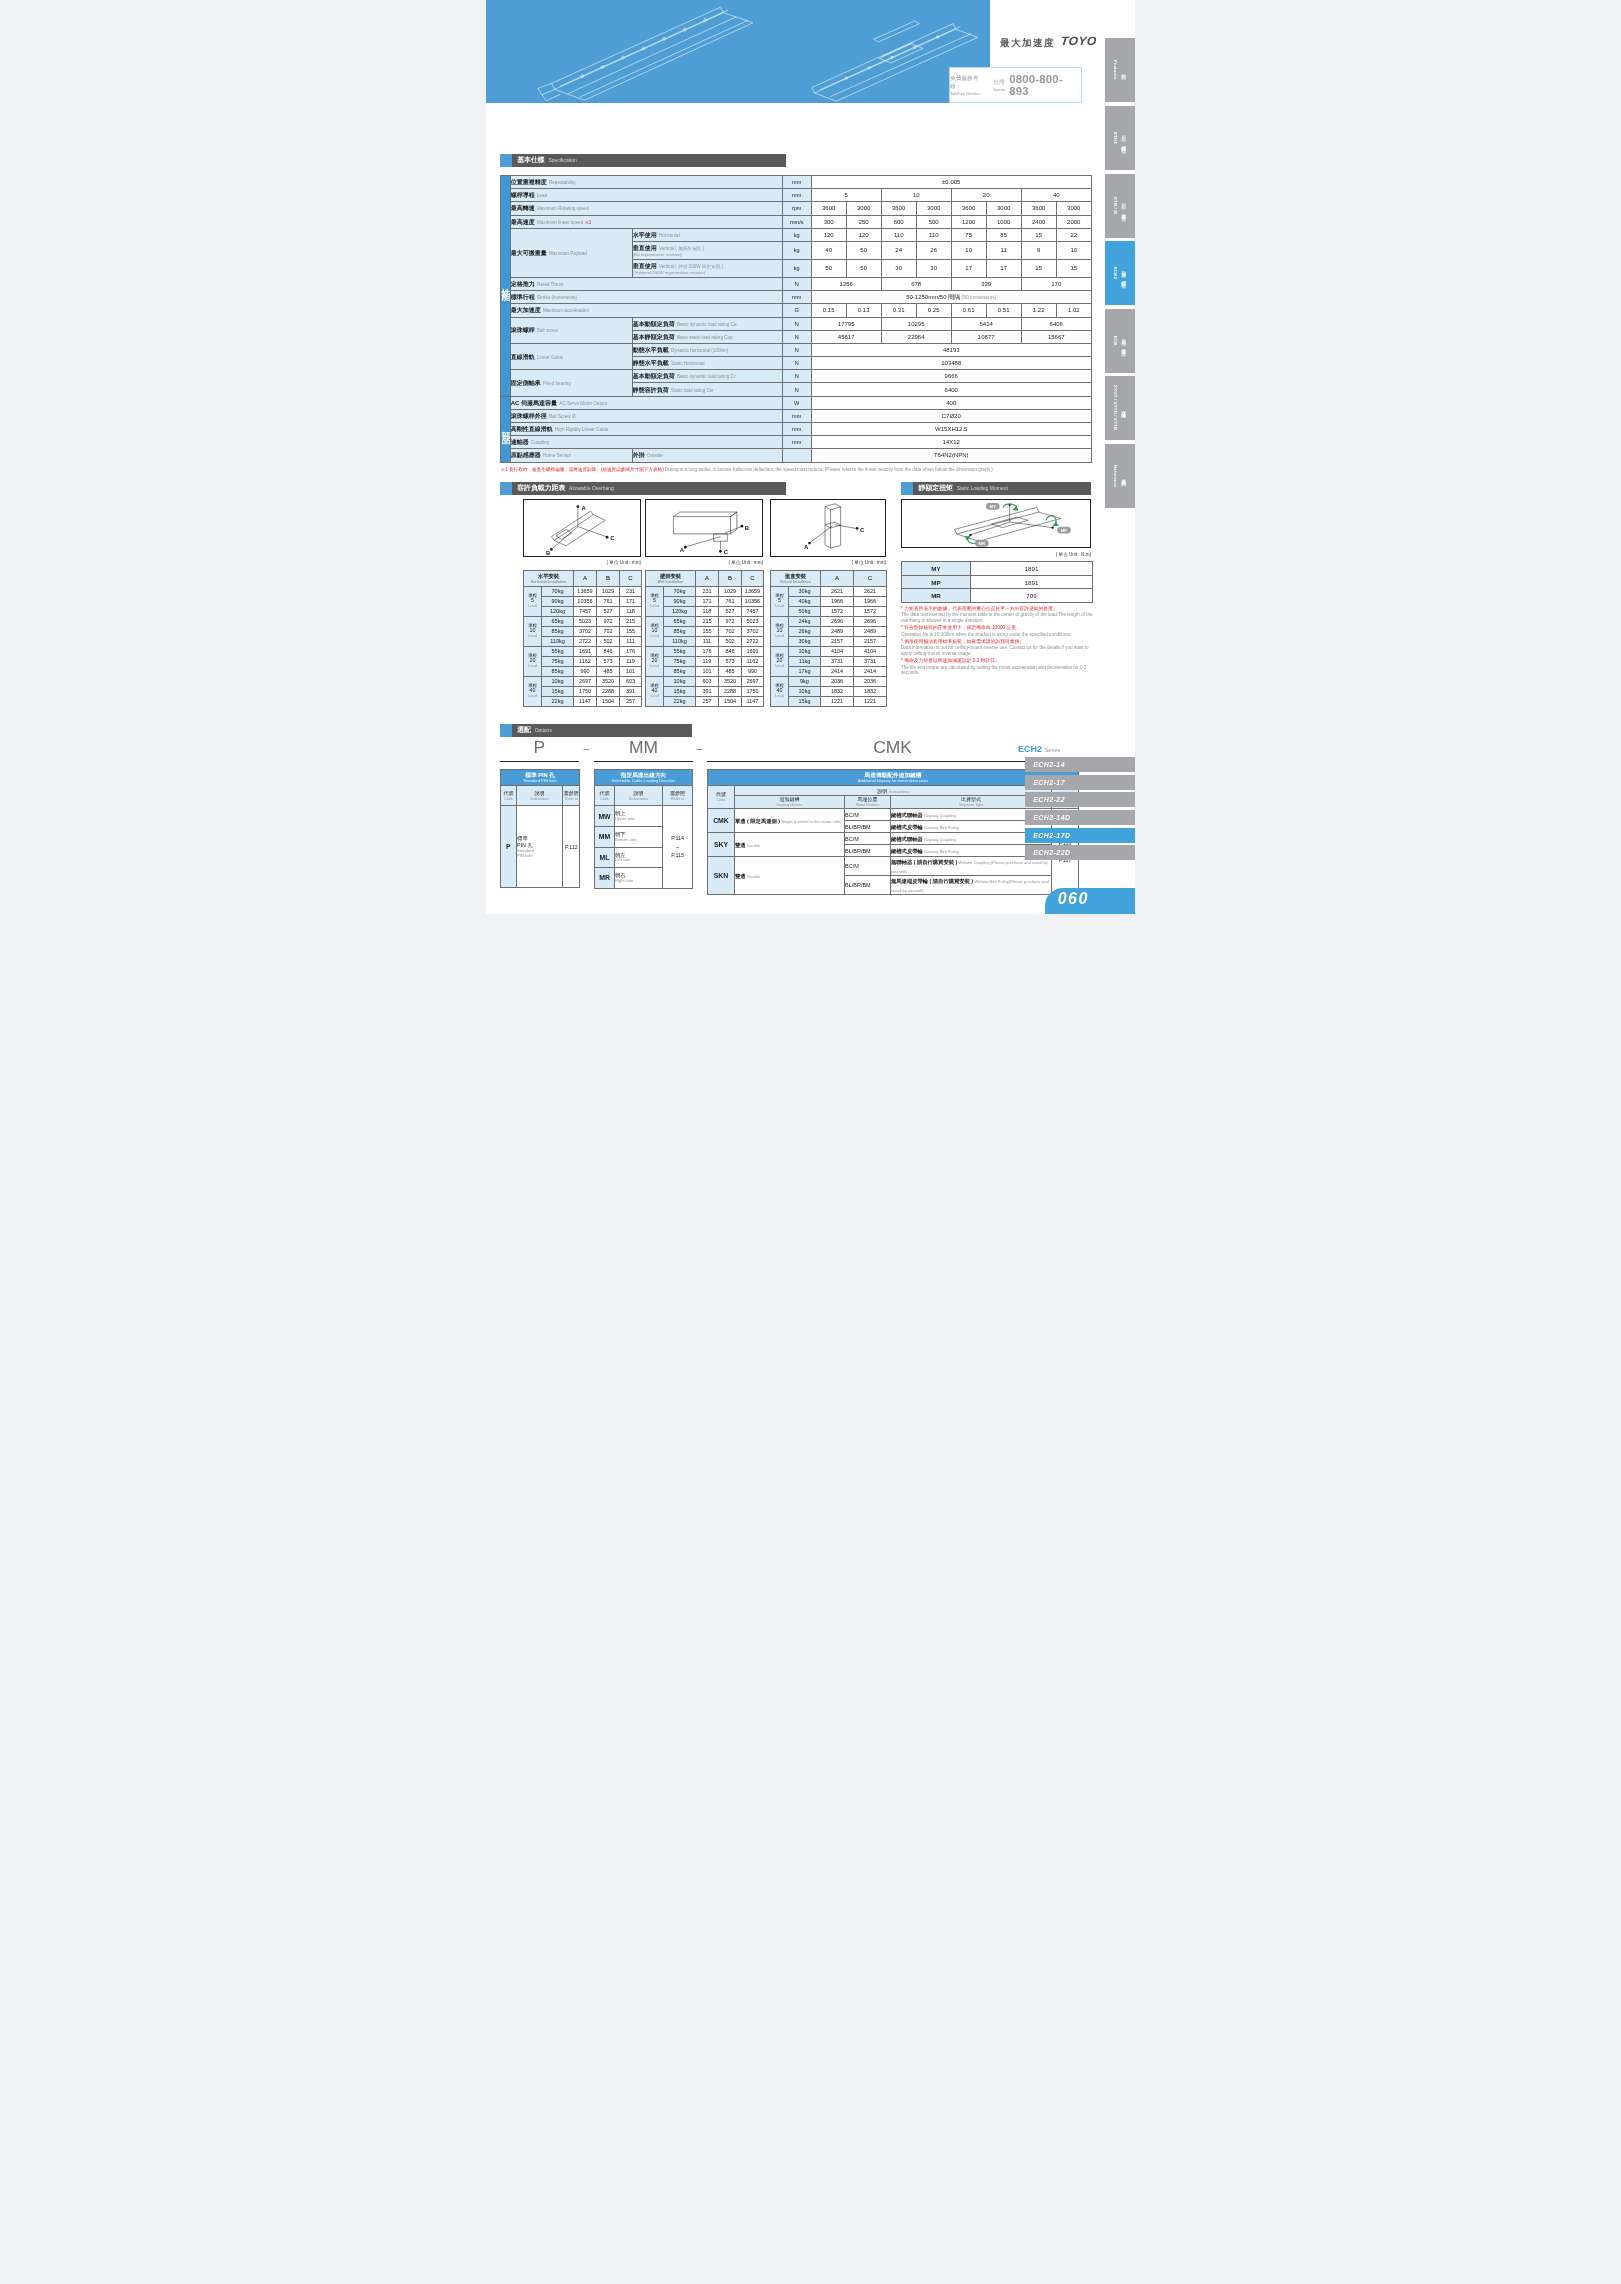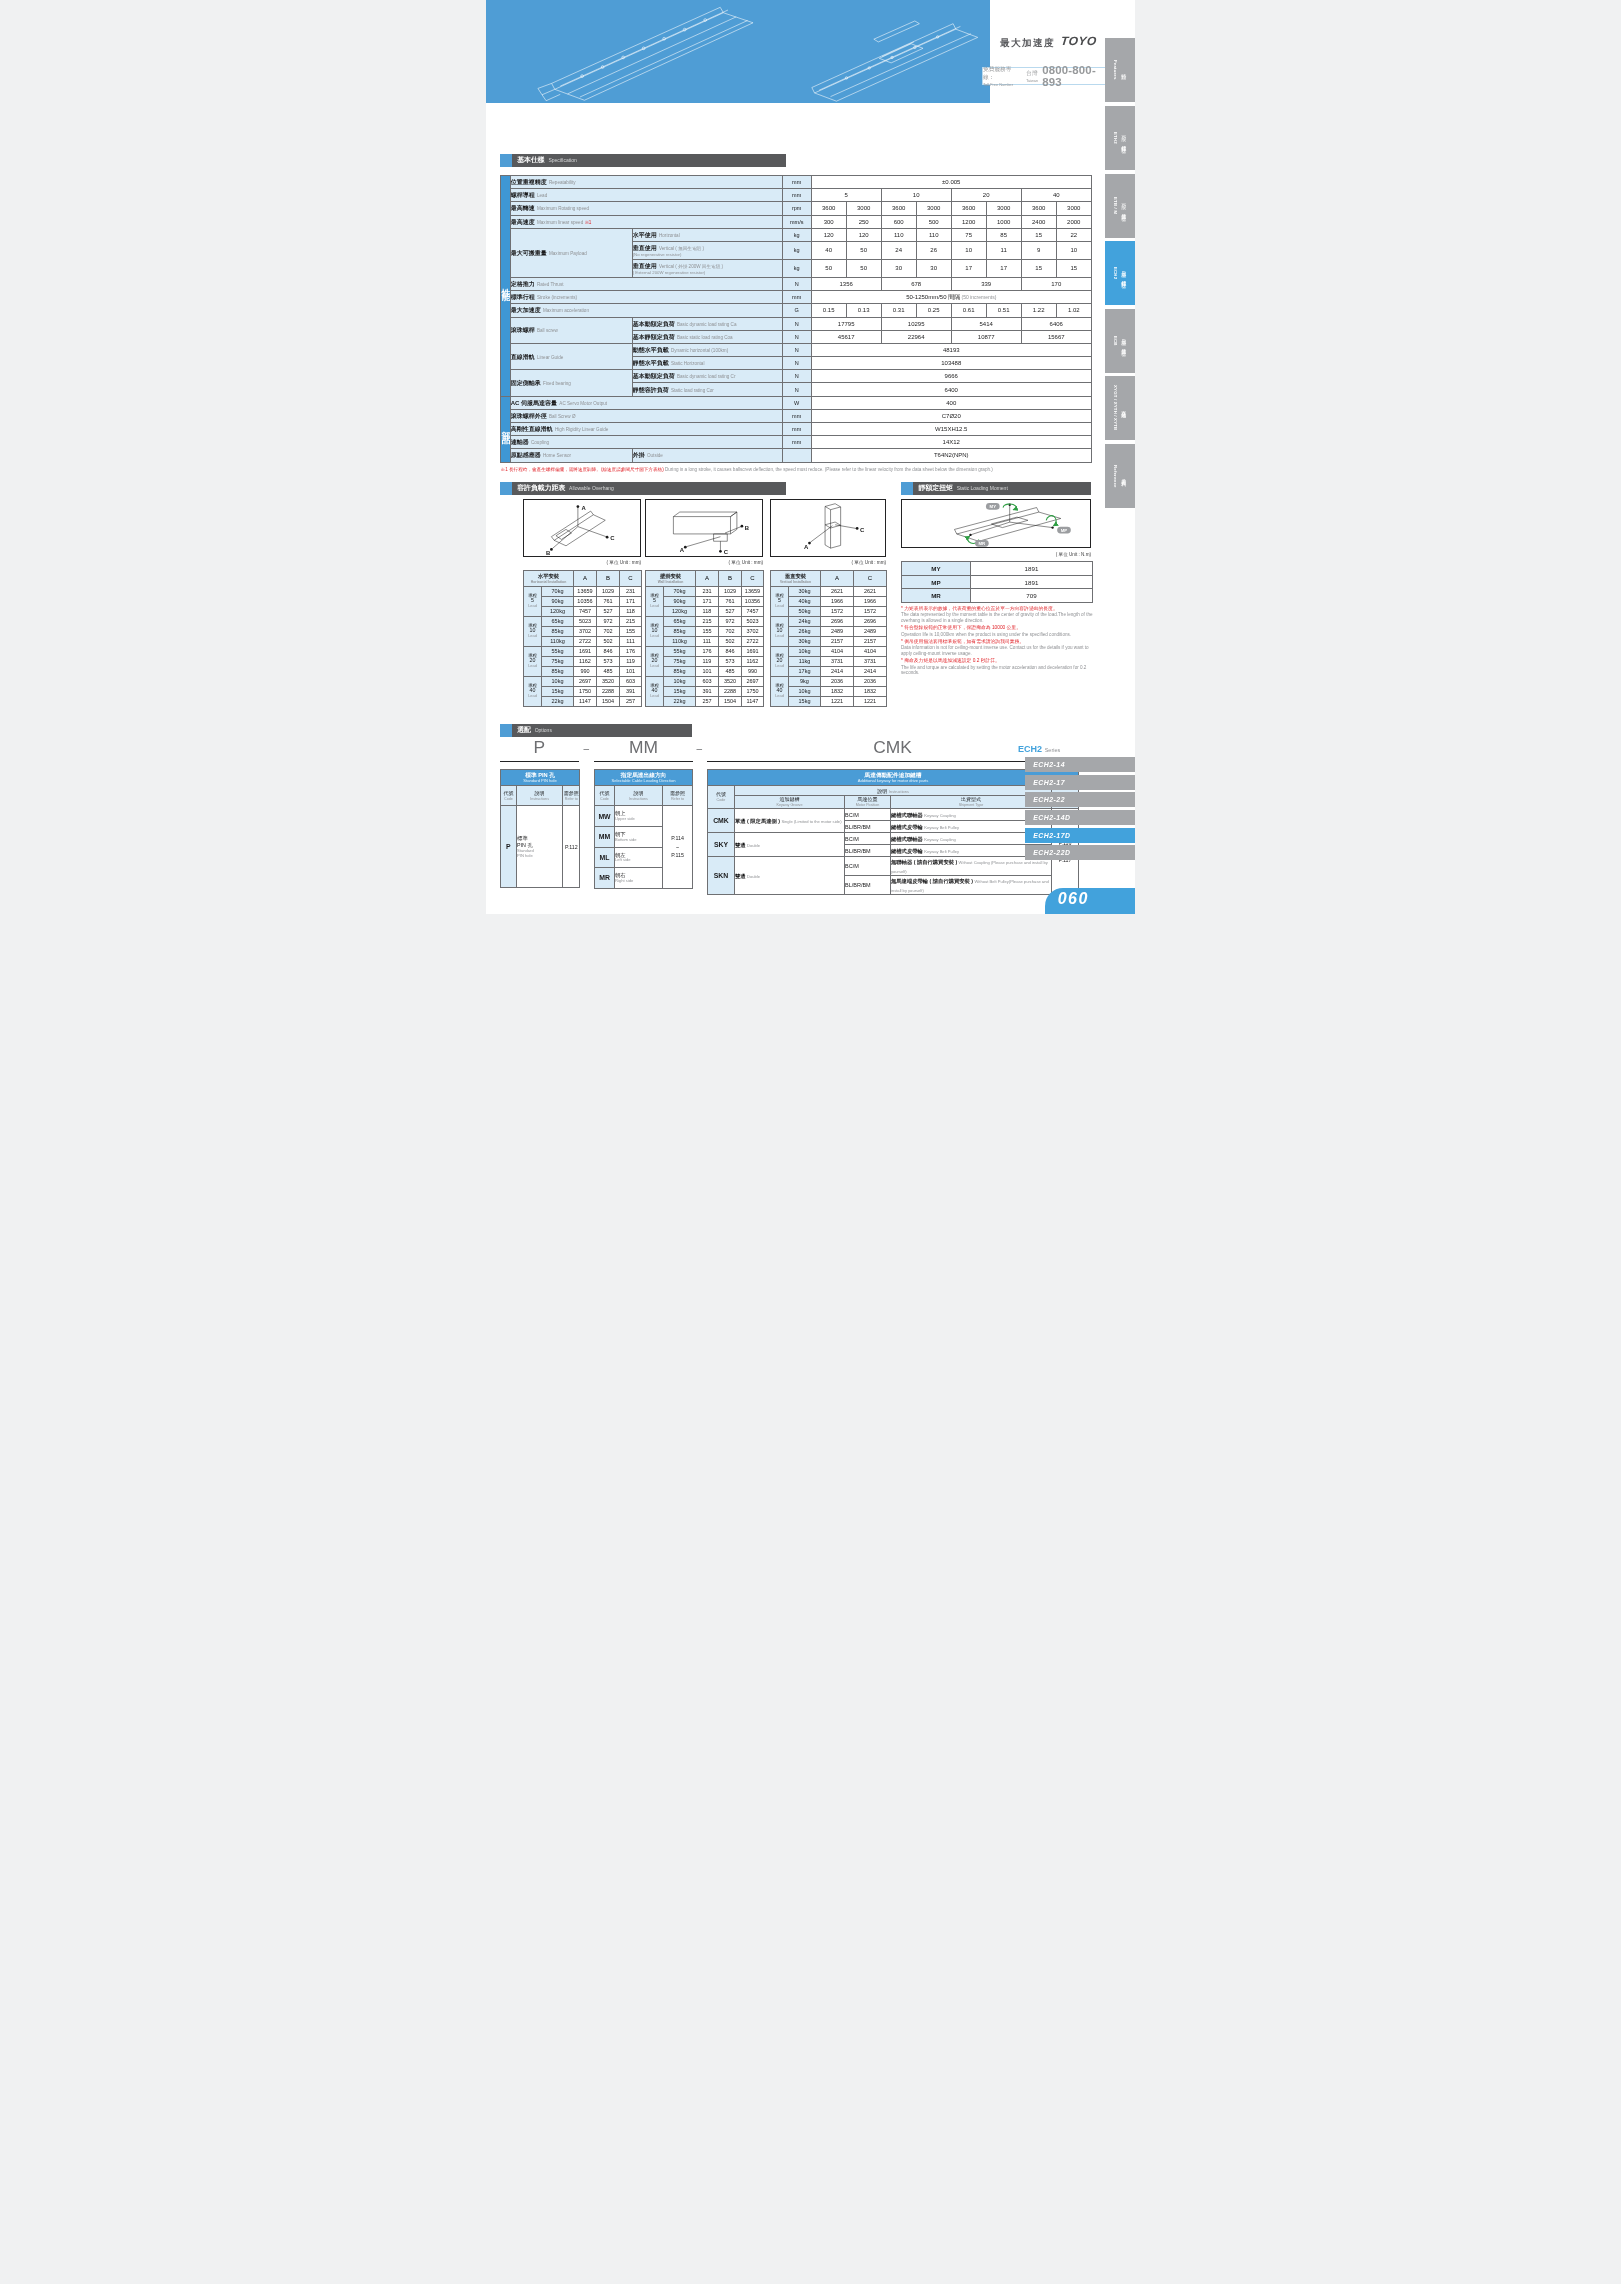--- a/index.html
+++ b/index.html
@@ -2,21 +2,21 @@
 <html style="font-size:7.3px"><head>
 <meta charset="utf-8">
 <style>
   html,body{margin:0;padding:0;background:#f0f1f2;font-family:"Liberation Sans",sans-serif;}
   .page{position:relative;width:649px;height:914px;background:#ffffff;margin:0 auto;overflow:hidden;}
 
   
   .hero{position:absolute;left:0;top:0;width:504px;height:103px;background:#4f9dd5;}
   .ptitle{position:absolute;left:514px;top:37px;font-size:9.6px;letter-spacing:1.4px;color:#58595c;font-weight:600;}
   .logo{position:absolute;left:575px;top:34px;font-size:12px;font-weight:800;font-style:italic;color:#4a4b4d;transform:skewX(-6deg);letter-spacing:0.5px;}
-  .tollfree{position:absolute;left:496px;top:67px;width:133px;height:18px;border:0.5px solid #b9d9ee;background:#fff;display:flex;align-items:center;justify-content:center;gap:4px;box-sizing:border-box;}
+  .tollfree{position:absolute;left:463px;top:67px;width:133px;height:36px;border:0.5px solid #b9d9ee;background:#fff;display:flex;align-items:center;justify-content:center;gap:4px;box-sizing:border-box;}
   .tf-block{text-align:left;color:#97999b;}
   .tf-zh{font-size:5.7px;}
   .tf-en{font-size:3.9px;}
   .tf-num{font-size:11.4px;font-weight:bold;color:#97999b;letter-spacing:0.2px;}
 
   
   .tab{position:absolute;left:619px;width:30px;height:64px;background:#a5a7aa;display:flex;align-items:center;justify-content:center;gap:2.7px;cursor:pointer;}
   .tab.active{background:#42a2dc;}
   .t-en{writing-mode:vertical-rl;font-size:4.3px;font-weight:bold;color:#fff;letter-spacing:0.2px;}
   .t-zh{writing-mode:vertical-rl;font-size:5px;color:#fff;letter-spacing:0.9px;}

